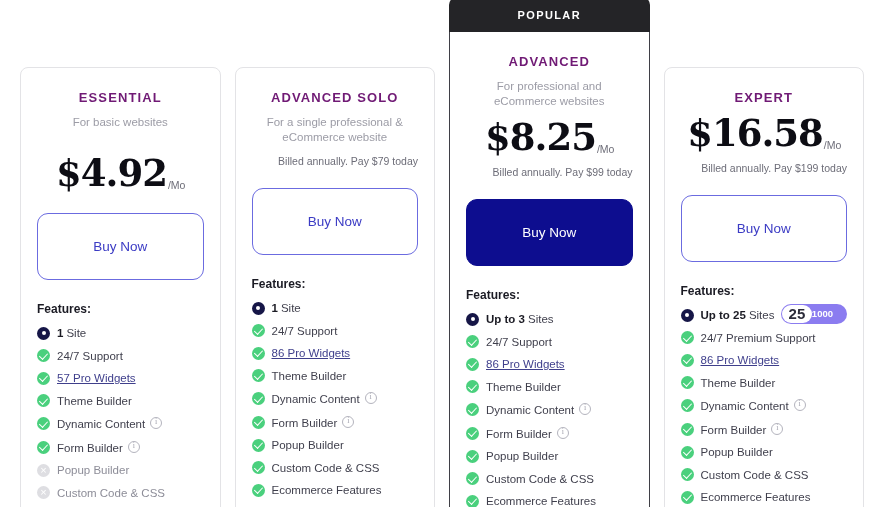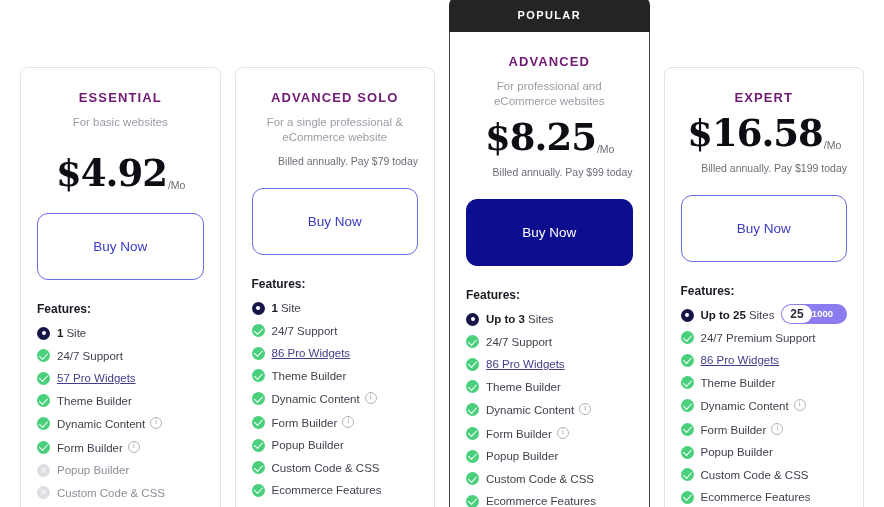--- a/index.html
+++ b/index.html
@@ -253,21 +253,21 @@
     align-items: center;
     box-sizing: border-box;
   }
   .slider-thumb {
     width: 34px;
     height: 18px;
     margin-left: 1px;
     border-radius: 9px;
     background: #ffffff;
     color: #2c2c3a;
-    font-size: 12px;
+    font-size: 15px;
     font-weight: bold;
     display: flex;
     align-items: center;
     justify-content: center;
   }
   .slider-max {
     flex: 1;
     text-align: center;
     color: #ffffff;
     font-size: 9.5px;

